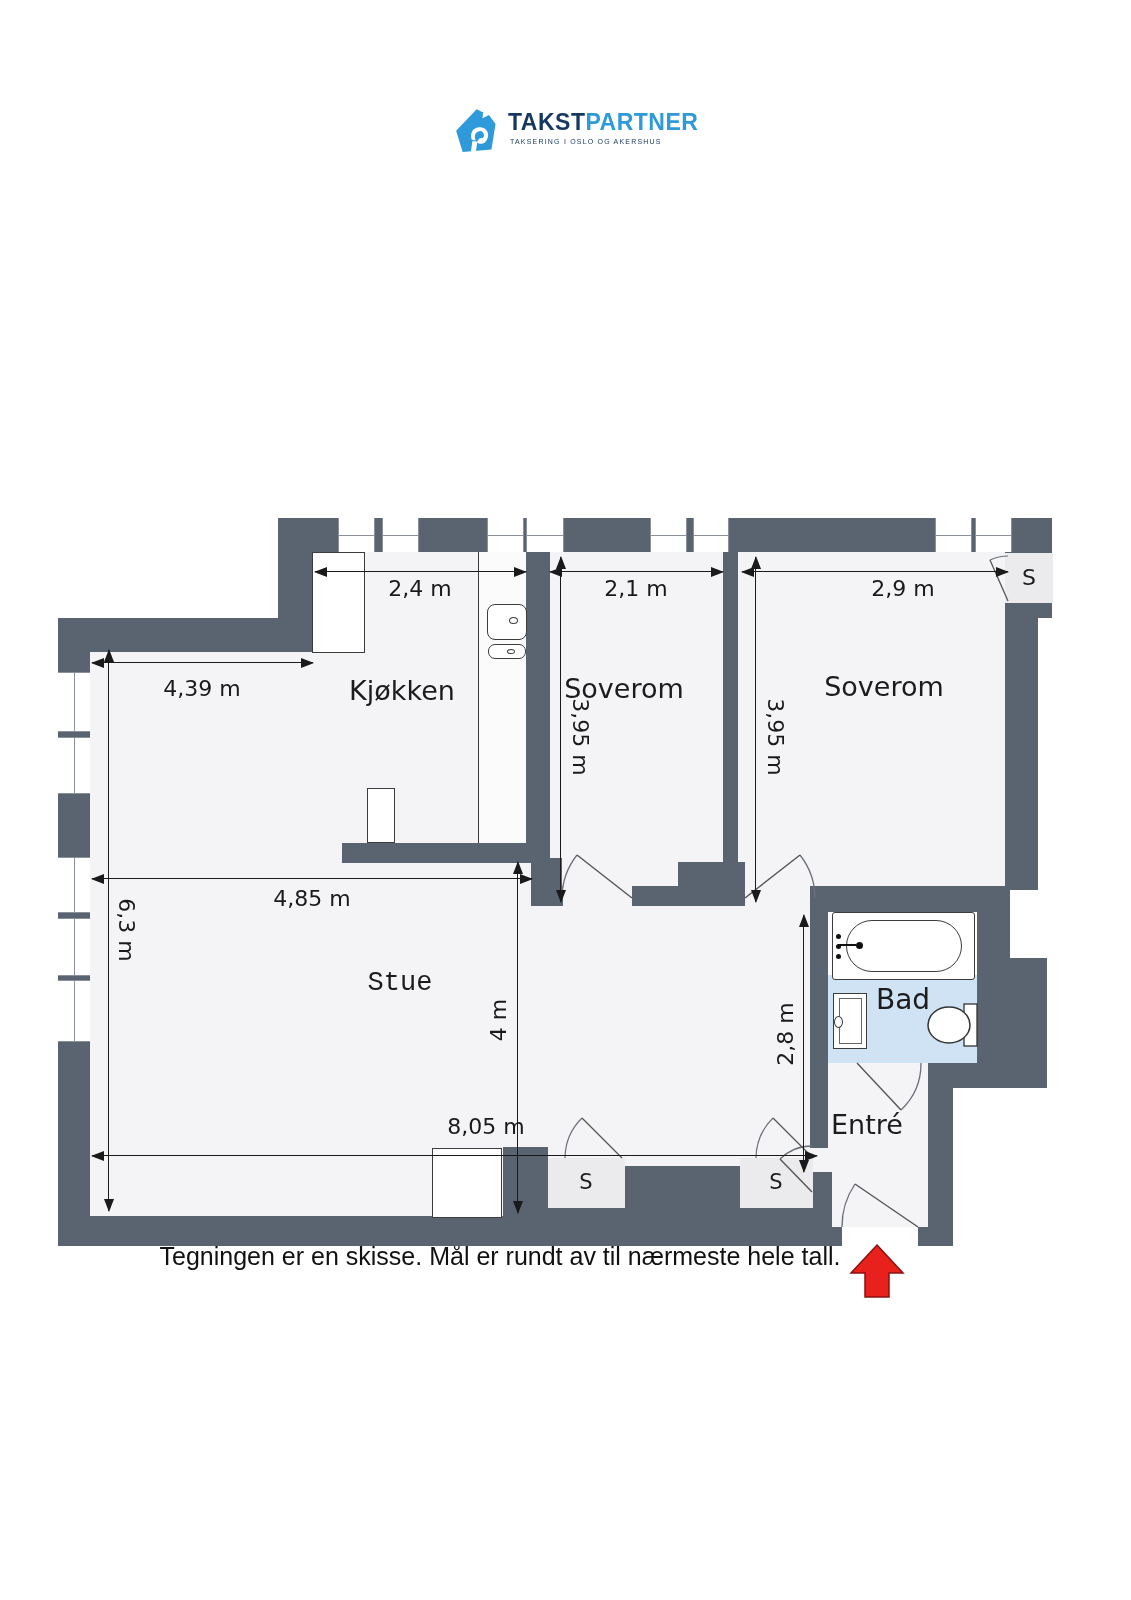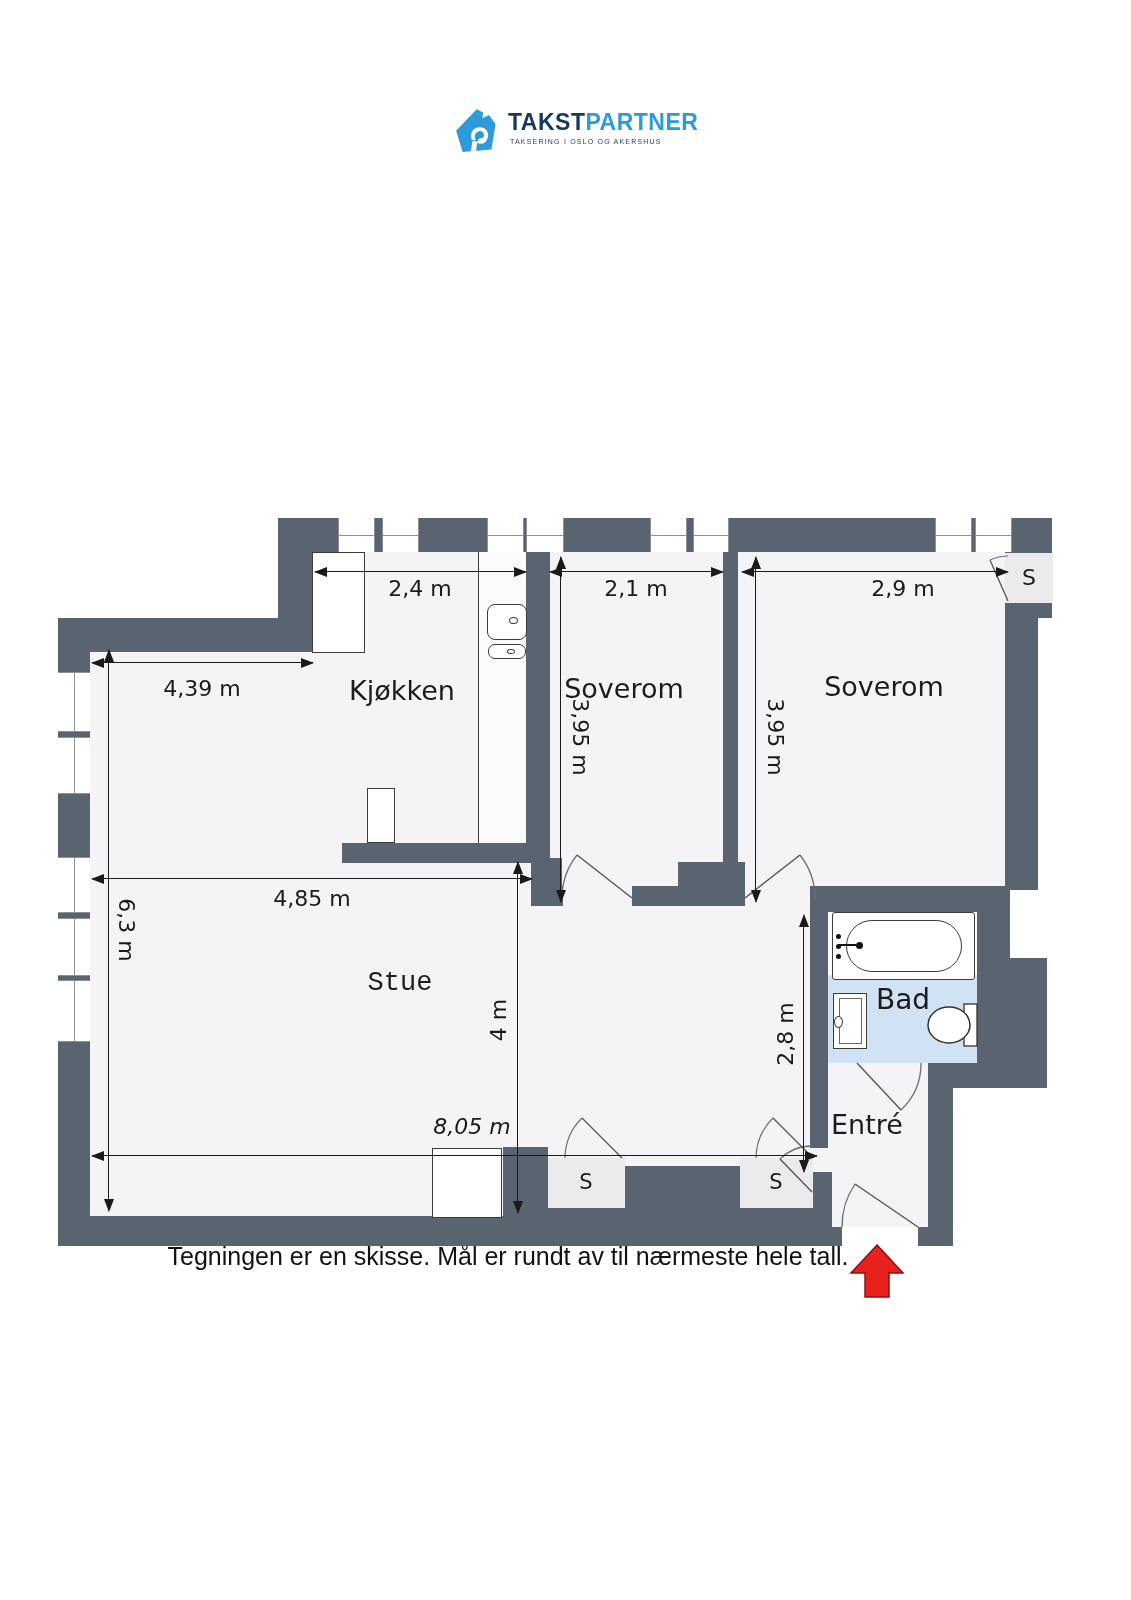--- a/index.html
+++ b/index.html
@@ -182,21 +182,21 @@
   <div class="dim-h" style="left:742px;top:571px;width:266px;"></div>
   <div class="dim-label" style="left:875px;top:588px;margin-left:28px;">2,9 m</div>
 
   <div class="dim-h" style="left:92px;top:662px;width:221px;"></div>
   <div class="dim-label" style="left:202px;top:688px;">4,39 m</div>
 
   <div class="dim-h" style="left:92px;top:878px;width:440px;"></div>
   <div class="dim-label" style="left:312px;top:898px;">4,85 m</div>
 
   <div class="dim-h" style="left:92px;top:1155px;width:725px;"></div>
-  <div class="dim-label" style="left:472px;top:1126px;font-style:italic;">8,05 m</div>
+  <div class="dim-label" style="left:486px;top:1126px;">8,05 m</div>
 
   <div class="dim-v" style="left:108px;top:650px;height:561px;"></div>
   <div class="dim-label v90" style="left:126px;top:930px;">6,3 m</div>
 
   <div class="dim-v" style="left:560px;top:557px;height:345px;"></div>
   <div class="dim-label v90" style="left:580px;top:737px;">3,95 m</div>
 
   <div class="dim-v" style="left:755px;top:557px;height:345px;"></div>
   <div class="dim-label v90" style="left:775px;top:737px;">3,95 m</div>
 
@@ -209,15 +209,15 @@
   <div class="room-label" style="left:402px;top:690px;">Kjøkken</div>
   <div class="room-label" style="left:624px;top:688px;">Soverom</div>
   <div class="room-label" style="left:884px;top:686px;">Soverom</div>
   <div class="room-label" style="left:400px;top:983px;font-family:Liberation Mono, monospace;">Stue</div>
   <div class="room-label" style="left:903px;top:999px;font-size:28px;">Bad</div>
   <div class="room-label" style="left:867px;top:1124px;">Entré</div>
   <div class="s-label" style="left:1029px;top:577px;font-size:22px;">S</div>
   <div class="s-label" style="left:586px;top:1182px;">S</div>
   <div class="s-label" style="left:776px;top:1182px;">S</div>
 
-  <div class="footer-line" style="left:0;top:1242px;width:1000px;padding-left:8px;">Tegningen er en skisse. Mål er rundt av til nærmeste hele tall.</div>
+  <div class="footer-line" style="left:0;top:1242px;width:1000px;">Tegningen er en skisse. Mål er rundt av til nærmeste hele tall.</div>
 
 </div>
 
 </body></html>

